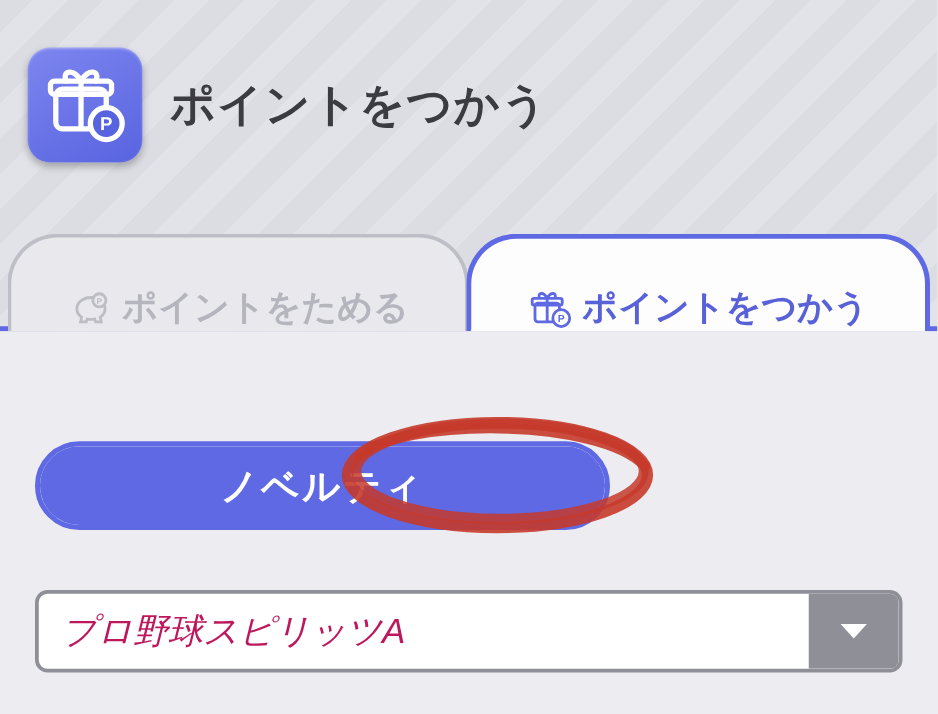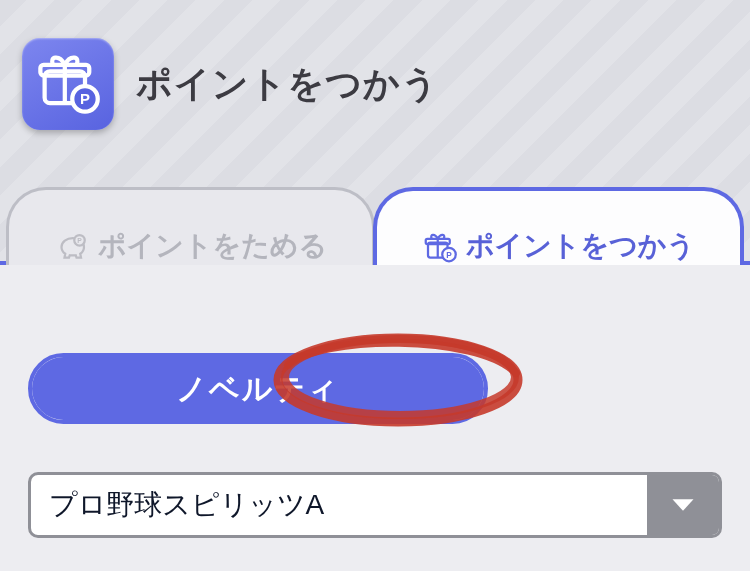--- a/index.html
+++ b/index.html
@@ -157,23 +157,24 @@
     border: 3px solid #8f9097;
     border-radius: 10px;
     overflow: hidden;
     background: #fff;
     height: 66px;
   }
   .select-text {
     flex: 1;
     padding: 0 18px;
     font-size: 28px;
-    color: #0f172a;
+    color: #be185d;
     display: flex;
     align-items: center;
+    font-style: italic;
   }
   .select-btn {
     width: 72px;
     background: #8f9097;
     display: flex; align-items: center; justify-content: center;
   }
   .select-btn svg { width: 28px; height: 24px; }
 </style>
 </head>
 <body>

